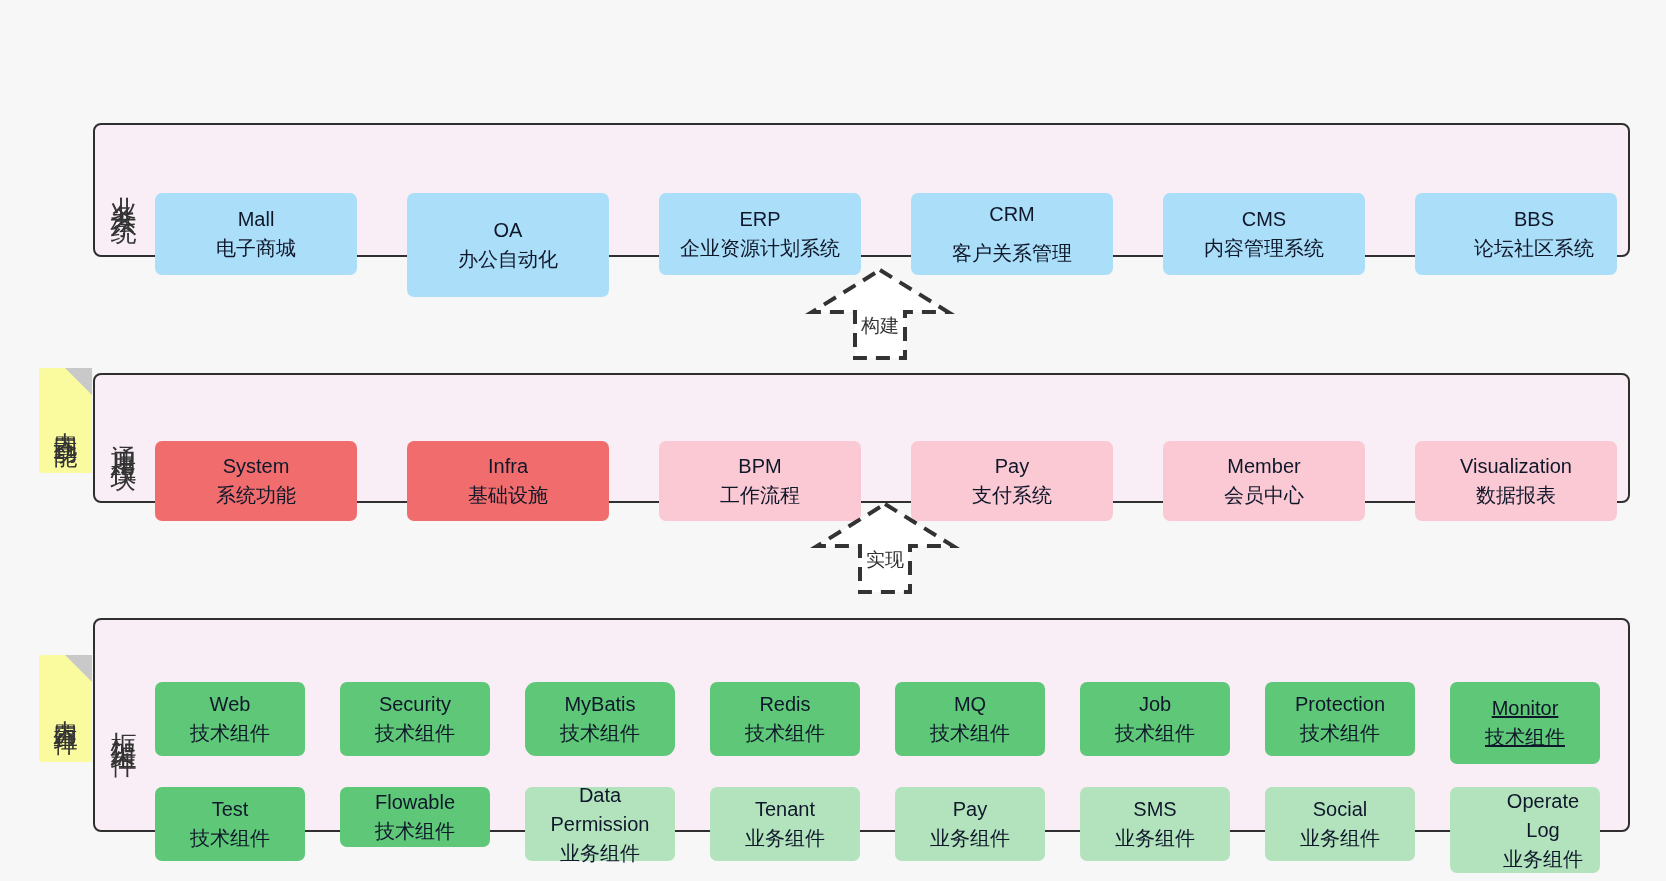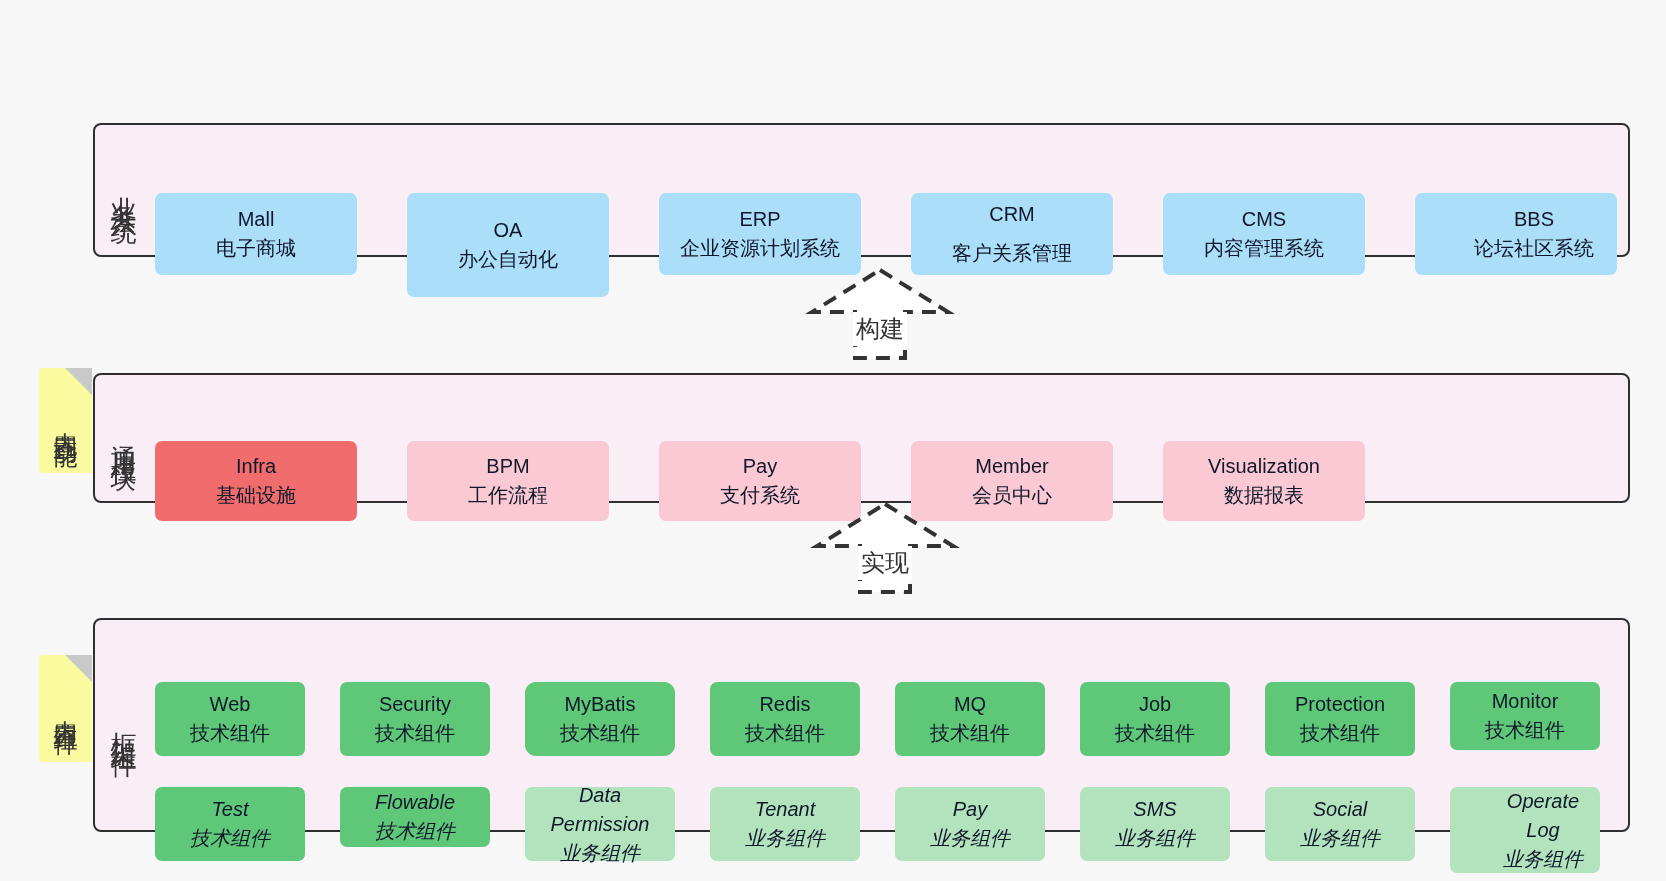--- a/index.html
+++ b/index.html
@@ -88,21 +88,21 @@
     height:95px;
   }
   .arrow svg { position:absolute; left:0; top:0; }
   .arrow-label {
     position:absolute;
     left:50%;
     top:46px;
     transform:translateX(-50%);
     background:#ffffff;
     padding:1px 3px;
-    font-size:24px;
+    font-size:19px;
     white-space:nowrap;
     color:#333;
     text-align:center;
   }
 </style>
 </head>
 <body>
 
 <div class="container" style="top:123px;height:134px;">
   <div class="vlabel">业务系统</div>
@@ -142,20 +142,24 @@
 </div>
 
 <div class="note" style="top:368px;height:105px;">
   <span class="fold"></span>
   <span class="ntext">内置功能</span>
 </div>
 <div class="container" style="top:373px;height:130px;">
   <div class="vlabel">通用模块</div>
   <div class="boxrow" style="top:24px;">
     <div class="box red" style="height:80px;">
+      <span class="en">System</span>
+      <span class="zh">系统功能</span>
+    </div>
+    <div class="box red" style="height:80px;">
       <span class="en">Infra</span>
       <span class="zh">基础设施</span>
     </div>
     <div class="box pink" style="height:80px;">
       <span class="en">BPM</span>
       <span class="zh">工作流程</span>
     </div>
     <div class="box pink" style="height:80px;">
       <span class="en">Pay</span>
       <span class="zh">支付系统</span>
@@ -206,26 +210,26 @@
       <span class="zh">技术组件</span>
     </div>
     <div class="box green fbox" style="height:74px;">
       <span class="en">Job</span>
       <span class="zh">技术组件</span>
     </div>
     <div class="box green fbox" style="height:74px;">
       <span class="en">Protection</span>
       <span class="zh">技术组件</span>
     </div>
-    <div class="box green fbox" style="height:68px;">
+    <div class="box green fbox" style="height:82px;text-decoration:underline;">
       <span class="en">Monitor</span>
       <span class="zh">技术组件</span>
     </div>
   </div>
-  <div class="boxrow" style="top:125px;gap:35px;font-style:italic;">
+  <div class="boxrow" style="top:125px;gap:35px;">
     <div class="box green fbox" style="height:74px;">
       <span class="en">Test</span>
       <span class="zh">技术组件</span>
     </div>
     <div class="box green fbox" style="height:60px;">
       <span class="en">Flowable</span>
       <span class="zh">技术组件</span>
     </div>
     <div class="box lgreen fbox" style="height:74px;">
       <span class="en">Data Permission</span>

